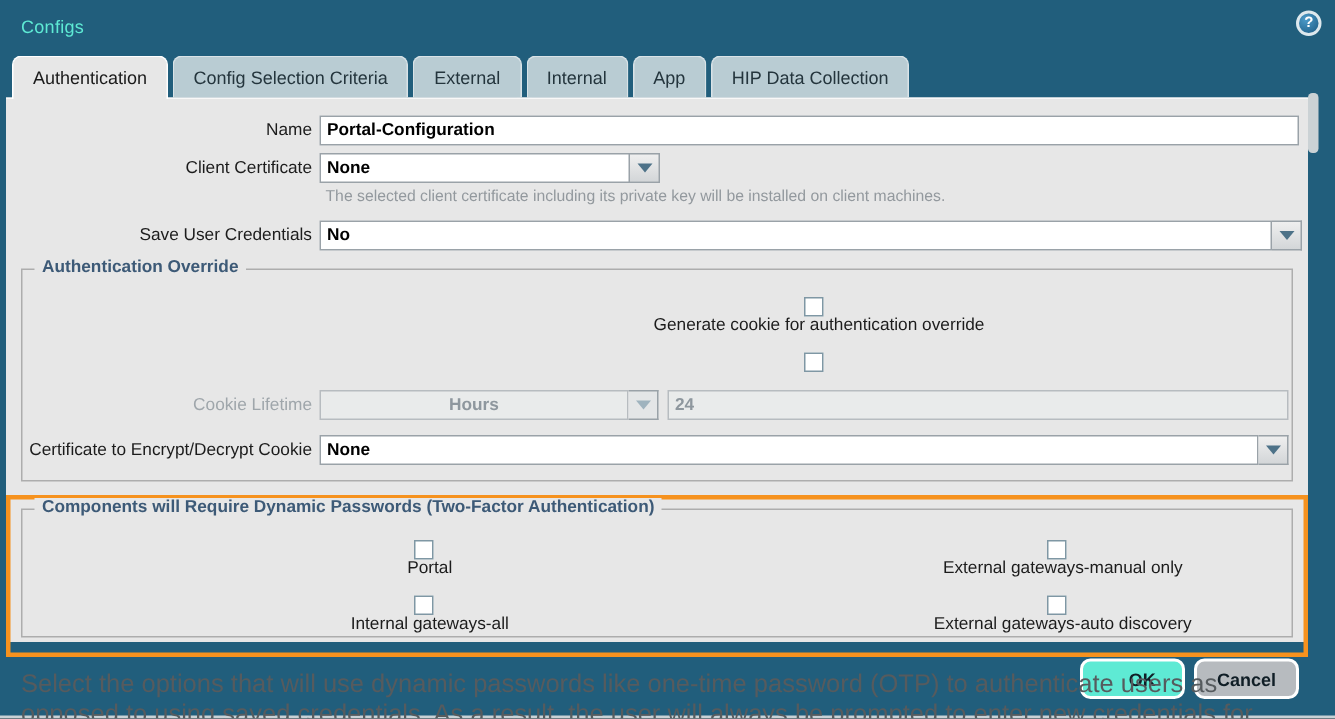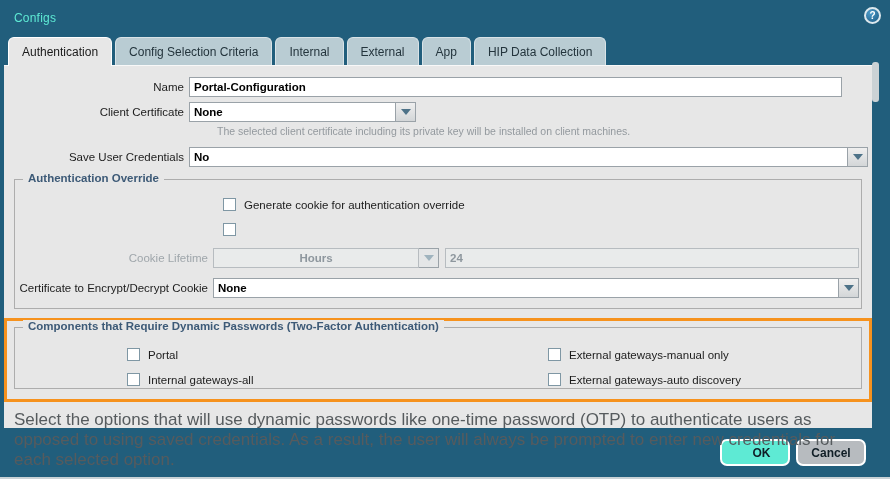--- a/index.html
+++ b/index.html
@@ -47,21 +47,21 @@
   }
 
   
   .content{
     position:absolute; top:65px; left:4px; width:868px; height:363px;
     background:#E7E7E7; border-top:1px solid #F8F8F8; z-index:1;
     font-size:11.5px; color:#1C1C1C;
   }
   .row{ display:flex; align-items:center; }
   .lbl{
-    width:185px; text-align:right; padding-right:5px; flex:0 0 auto;
+    width:209px; text-align:right; padding-right:5px; flex:0 0 auto;
     font-size:11.5px; color:#1C1C1C;
   }
   .lbl.dis{ color:#9FA6AB; }
 
   input.txt, .combo{
     height:20px; background:#FFFFFF; border:1px solid #9AA2A8;
     font-family:"Liberation Sans", sans-serif;
     font-size:11.5px; font-weight:bold; color:#000;
     padding:0 4px; display:flex; align-items:center;
   }
@@ -90,21 +90,21 @@
     position:relative; border:1px solid #ADADAD; margin:12px 10px 0;
     padding:2px 0 10px;
   }
   .group > .legend{
     position:absolute; top:-8px; left:8px; padding:0 5px;
     background:#E7E7E7; font-weight:bold; font-size:11.5px; color:#3D5A77;
     white-space:nowrap;
   }
   .group .lbl{ width:198px; }
 
-  .cb-row{ display:flex; align-items:center; margin:12px 0 0 208px; }
+  .cb-row{ display:flex; align-items:center; margin:12px 0 0 208px;flex-direction:column; }
   .cb{
     width:13px; height:13px; background:#fff; border:1px solid #7F97A4;
     flex:0 0 auto; cursor:pointer;
   }
   .cb-lab{ margin-left:8px; font-size:11.5px; color:#1C1C1C; }
 
   
   .highlight{
     margin-top:9px; border:3px solid #F6921E; padding:0 0 10px;
   }
@@ -146,22 +146,22 @@
 <div class="dialog">
 
   <div class="titlebar">
     <span class="title">Configs</span>
     <div class="help">?</div>
   </div>
 
   <div class="tabs">
     <div class="tab active">Authentication</div>
     <div class="tab">Config Selection Criteria</div>
+    <div class="tab">External</div>
     <div class="tab">Internal</div>
-    <div class="tab">External</div>
     <div class="tab">App</div>
     <div class="tab">HIP Data Collection</div>
   </div>
 
   <div class="content">
 
     <div class="row" style="margin-top:11px;">
       <div class="lbl">Name</div>
       <input class="txt" style="width: 653px;" type="text" value="Portal-Configuration">
     </div>
@@ -217,21 +217,21 @@
           <span>None</span>
         </div>
         <div class="arrow-btn">
           <div class="tri"></div>
         </div>
       </div>
     </div>
 
     <div class="highlight">
       <div class="group">
-        <div class="legend">Components that Require Dynamic Passwords (Two-Factor Authentication)</div>
+        <div class="legend">Components will Require Dynamic Passwords (Two-Factor Authentication)</div>
         <div class="cb-grid" style="margin-top:10px;">
           <div class="cb-row" style="margin-top:8px;text-align:right;">
             <div class="cb"></div>
             <span class="cb-lab">Portal</span>
           </div>
           <div class="cb-row col2" style="margin-top:8px;">
             <div class="cb"></div>
             <span class="cb-lab">External gateways-manual only</span>
           </div>
           <div class="cb-row">

